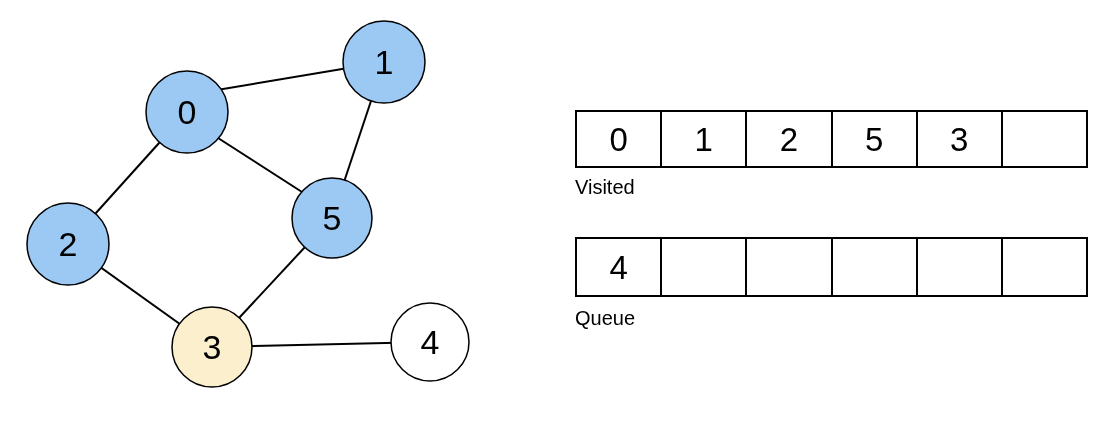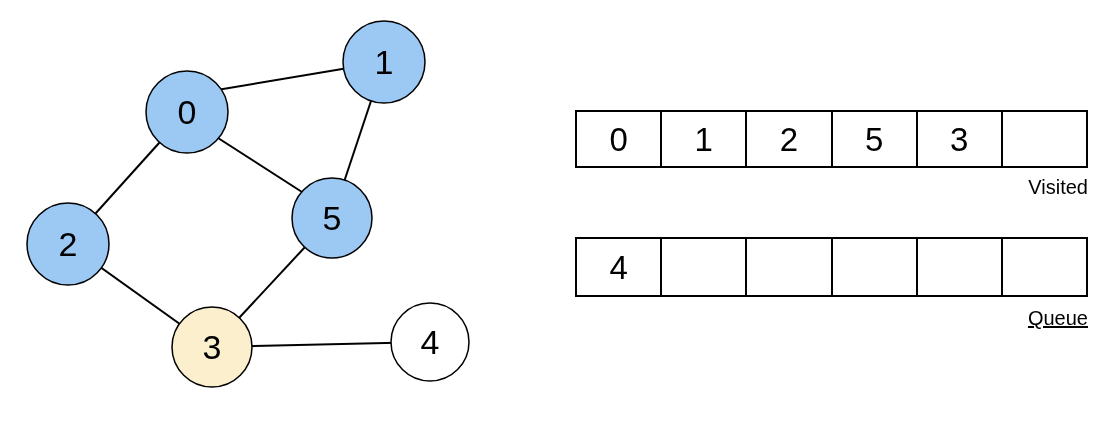--- a/index.html
+++ b/index.html
@@ -11,26 +11,26 @@
   .array-box{
     position:absolute;display:flex;box-sizing:border-box;
     border:2px solid #000;background:#fff;
   }
   .cell{
     flex:1;display:flex;align-items:center;justify-content:center;
     border-right:2px solid #000;font-size:33px;line-height:1;color:#000;
   }
   .cell:last-child{border-right:none;}
   .array-label{
-    position:absolute;text-align:right;font-size:20px;color:#000;
+    position:absolute;text-align:left;font-size:20px;color:#000;
   }
   #visited-array{left:575px;top:110px;width:513px;height:58px;}
   #visited-label{left:575px;top:176px;width:513px;}
   #queue-array{left:575px;top:237px;width:513px;height:60px;}
-  #queue-label{left:575px;top:307px;width:513px;text-decoration:underline;}
+  #queue-label{left:575px;top:307px;width:513px;}
   .node-label{font-size:34px;fill:#000;}
 </style>
 </head>
 <body>
 
 <svg id="graph-svg" width="500" height="448" viewBox="0 0 500 448">
     <line x1="187" y1="95" x2="384" y2="62" stroke="#000000" stroke-width="2"></line>
     <line x1="190" y1="120" x2="330" y2="210" stroke="#000000" stroke-width="2"></line>
     <line x1="384" y1="62" x2="332" y2="218" stroke="#000000" stroke-width="2"></line>
     <line x1="187" y1="112" x2="68" y2="244" stroke="#000000" stroke-width="2"></line>

